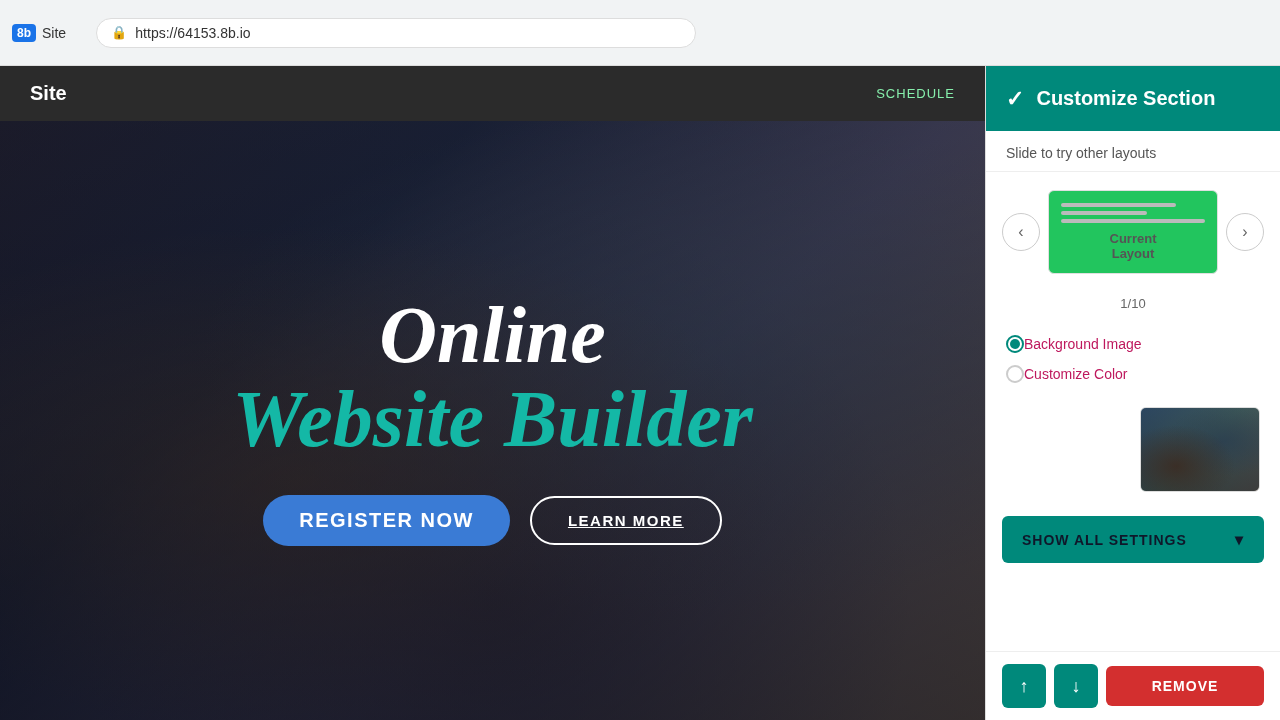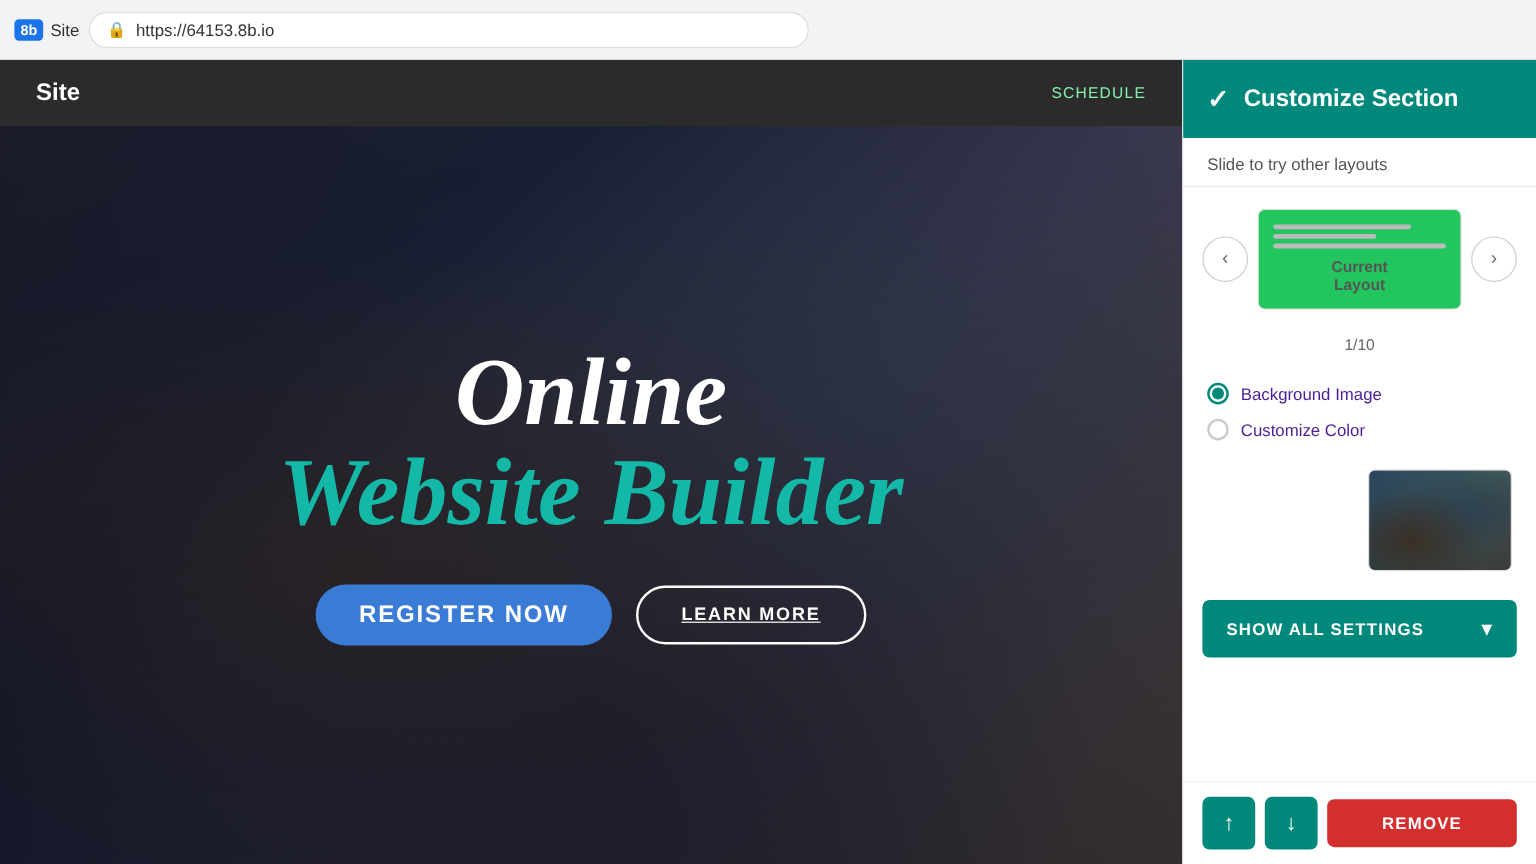--- a/index.html
+++ b/index.html
@@ -3,23 +3,23 @@
   <meta charset="utf-8">
   <style>
     * { margin: 0; padding: 0; box-sizing: border-box; }
     body { width: 1280px; height: 720px; overflow: hidden; font-family: Arial, sans-serif; display: flex; flex-direction: column; }
 
     
     .browser-bar {
       display: flex;
       align-items: center;
       background: #f1f3f4;
-      height: 50px;
+      height: 66px;
       padding: 0 12px;
-      gap: 8px;
+      gap: 30px;
       border-bottom: 1px solid #ddd;
       flex-shrink: 0;
     }
     .browser-logo {
       display: flex;
       align-items: center;
       gap: 6px;
       font-size: 14px;
       color: #333;
       font-weight: 500;
@@ -277,24 +277,23 @@
       padding: 4px 0 14px;
     }
 
     
     .background-options {
       padding: 4px 20px 12px;
     }
     .radio-option {
       display: flex;
       align-items: center;
-      gap: 10px;
       padding: 6px 0;
       font-size: 14px;
-      color: #4c1d95;
+      color: #be185d;
     }
     .radio-circle {
       width: 18px;
       height: 18px;
       border-radius: 50%;
       border: 2px solid #ccc;
       display: flex;
       align-items: center;
       justify-content: center;
       flex-shrink: 0;
@@ -331,21 +330,21 @@
       background:
         radial-gradient(ellipse at 30% 70%, rgba(60,40,30,0.8) 0%, transparent 50%),
         radial-gradient(ellipse at 70% 40%, rgba(40,60,80,0.7) 0%, transparent 50%),
         linear-gradient(to bottom, rgba(30,50,70,0.5) 0%, rgba(20,30,40,0.6) 100%);
     }
 
     
     .show-all-btn {
       margin: 8px 16px;
       background: #00897b;
-      color: #ffffff;
+      color: #0f172a;
       border: none;
       border-radius: 6px;
       padding: 14px 20px;
       font-size: 14px;
       font-weight: bold;
       letter-spacing: 1px;
       cursor: pointer;
       display: flex;
       align-items: center;
       justify-content: space-between;

